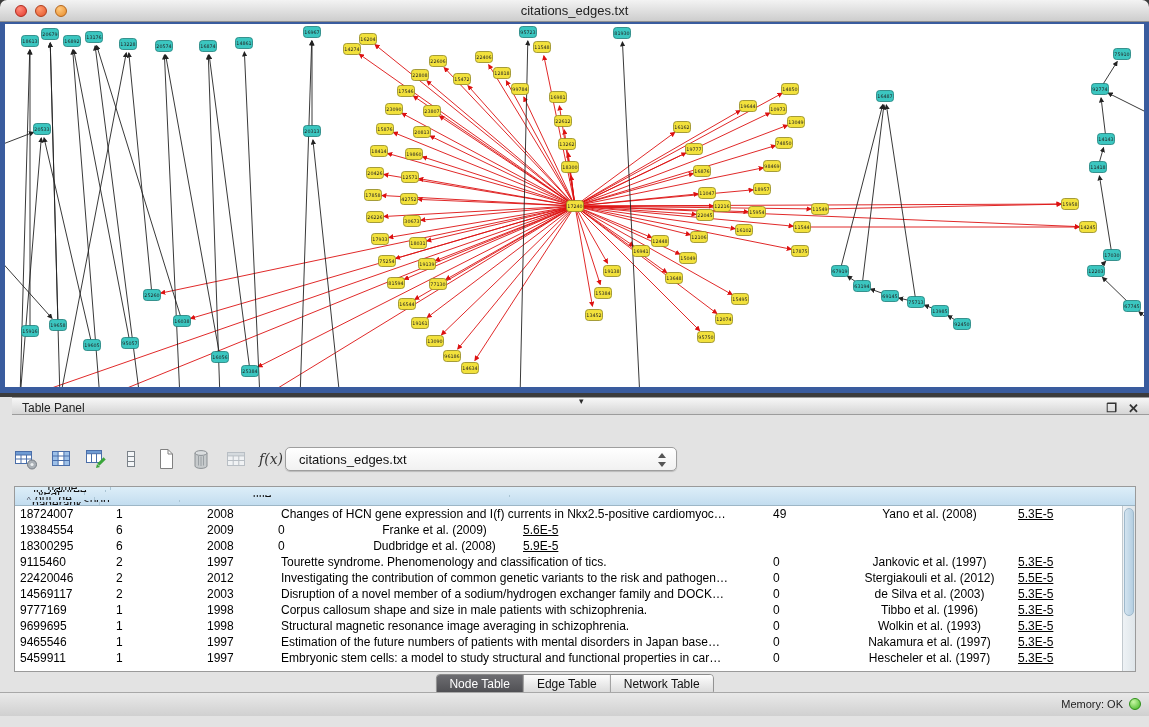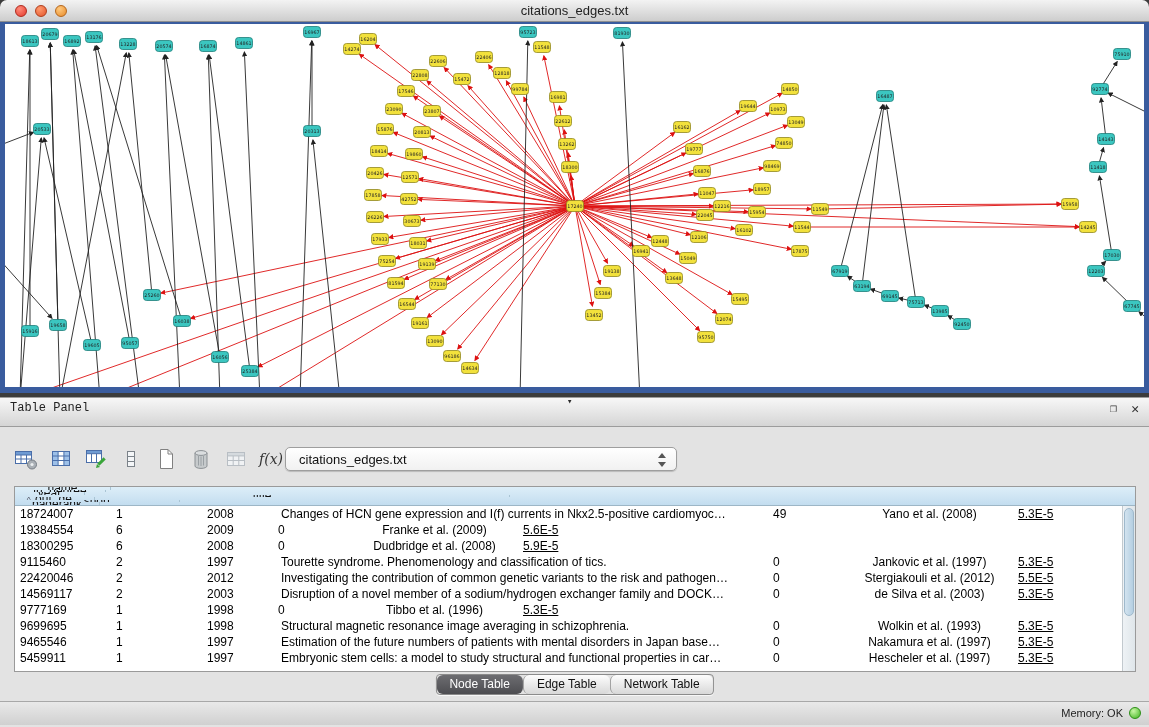--- a/index.html
+++ b/index.html
@@ -19,22 +19,22 @@
   .light.close{background:radial-gradient(circle at 35% 30%,#ff8a7a,#e33a2c);border:1px solid #b02a1e;}
   .light.min{background:radial-gradient(circle at 35% 30%,#ff9a6e,#e2552b);border:1px solid #b03e1c;}
   .light.zoom{background:radial-gradient(circle at 35% 30%,#ffc97e,#e78b2a);border:1px solid #b5671c;}
   .canvas-frame{position:absolute;left:0;right:0;top:22px;bottom:0;background:#3a5c9e;
     padding:2px 5px 6px 5px;box-sizing:border-box;}
   .net-canvas{width:100%;height:100%;background:#ffffff;position:relative;overflow:hidden;}
   .net-canvas svg{display:block;width:1139px;height:363px;}
   .net-canvas svg text{font-family:"DejaVu Sans",sans-serif;}
   
   #panel{position:absolute;left:0;top:397px;width:1149px;height:330px;background:#e3e3e3;}
-  .panel-header{position:absolute;left:0;right:0;top:0;height:30px;box-sizing:border-box;
-    background:linear-gradient(#f7f7f7,#d5d5d5);border-top:1px solid #9c9c9c;border-bottom:1px solid #9c9c9c;font-family:Liberation Mono, monospace;}
+  .panel-header{position:absolute;left:12px;right:0;top:0;height:18px;box-sizing:border-box;
+    background:linear-gradient(#f7f7f7,#d5d5d5);border-top:1px solid #9c9c9c;border-bottom:1px solid #9c9c9c;}
   .panel-title{position:absolute;left:10px;top:3px;font-size:12px;color:#222;}
   .panel-hicon{position:absolute;top:3px;font-size:12px;font-weight:bold;color:#333;cursor:default;}
   .panel-hicon.float{right:32px;}
   .panel-hicon.closex{right:10px;font-size:13px;}
   .grip{position:absolute;left:567px;top:-2px;font-size:9px;color:#2a2a2a;}
   
   .toolbar{position:absolute;left:14px;top:46px;height:32px;display:flex;align-items:center;gap:7px;}
   .tbtn{width:28px;height:30px;display:flex;align-items:center;justify-content:flex-start;border-radius:4px;}
   .fx{font-family:"DejaVu Serif",serif;font-style:italic;font-size:14px;color:#333;}
   .combo{position:absolute;left:285px;top:50px;width:392px;height:24px;box-sizing:border-box;
@@ -57,25 +57,25 @@
   .cell.c0{padding-left:5px;} .cell.c1{padding-left:5px;} .cell.c2{padding-left:5px;}
   .cell.c3{padding-left:9px;} .cell.c4{padding-left:6px;} .cell.c5{text-align:center;} .cell.c6{padding-left:6px;text-decoration:underline;}
   .vscroll{position:absolute;right:0;top:19px;bottom:0;width:13px;
     background:linear-gradient(90deg,#eef2f5,#dfe6ea);border-left:1px solid #c2c9ce;box-sizing:border-box;}
   .vthumb{position:absolute;left:1px;right:1px;top:2px;height:108px;border-radius:6px;
     background:linear-gradient(90deg,#d3e3ef,#b4cfe2);border:1px solid #9fb9cc;box-sizing:border-box;}
   
   .tabs{position:absolute;left:50%;top:277px;transform:translateX(-50%);display:flex;
     border:1px solid #8b8b8b;border-radius:4px;overflow:hidden;box-shadow:0 1px 0 rgba(255,255,255,.7);}
   .tab{height:19px;line-height:19px;padding:0 13px;font-size:12px;color:#111;
-    background:linear-gradient(#fdfdfd,#d8d8d8);border-left:1px solid #9d9d9d;border-radius:6px;}
+    background:linear-gradient(#fdfdfd,#d8d8d8);border-left:1px solid #9d9d9d;}
   .tab:first-child{border-left:none;}
   .tab.selected{background:linear-gradient(#6d6d71,#4d4d51);color:#fff;}
   
-  .statusbar{position:absolute;left:0;right:0;top:304px;height:24px;box-sizing:border-box;
+  .statusbar{position:absolute;left:0;right:0;top:295px;height:24px;box-sizing:border-box;
     background:linear-gradient(#e9e9e9,#d0d0d0);border-top:1px solid #a8a8a8;}
   .status-right{position:absolute;right:8px;top:5px;display:flex;align-items:center;gap:6px;}
   .mem-label{font-size:11px;color:#222;}
   .led{width:12px;height:12px;border-radius:50%;background:radial-gradient(circle at 35% 30%,#c9f7a6,#3db31d);border:1px solid #2c8f16;box-sizing:border-box;}
   
   .tbtn svg{display:block;}
 </style>
 </head>
 <body>
 
@@ -794,20 +794,21 @@
           <div class="cell c2">2003</div>
           <div class="cell c3">Disruption of a novel member of a sodium/hydrogen exchanger family and DOCK…</div>
           <div class="cell c4">0</div>
           <div class="cell c5">de Silva et al. (2003)</div>
           <div class="cell c6">5.3E-5</div>
         </div>
         <div class="trow">
           <div class="cell c0">9777169</div>
           <div class="cell c1">1</div>
           <div class="cell c2">1998</div>
+          <div class="cell c3">Corpus callosum shape and size in male patients with schizophrenia.</div>
           <div class="cell c4">0</div>
           <div class="cell c5">Tibbo et al. (1996)</div>
           <div class="cell c6">5.3E-5</div>
         </div>
         <div class="trow">
           <div class="cell c0">9699695</div>
           <div class="cell c1">1</div>
           <div class="cell c2">1998</div>
           <div class="cell c3">Structural magnetic resonance image averaging in schizophrenia.</div>
           <div class="cell c4">0</div>

